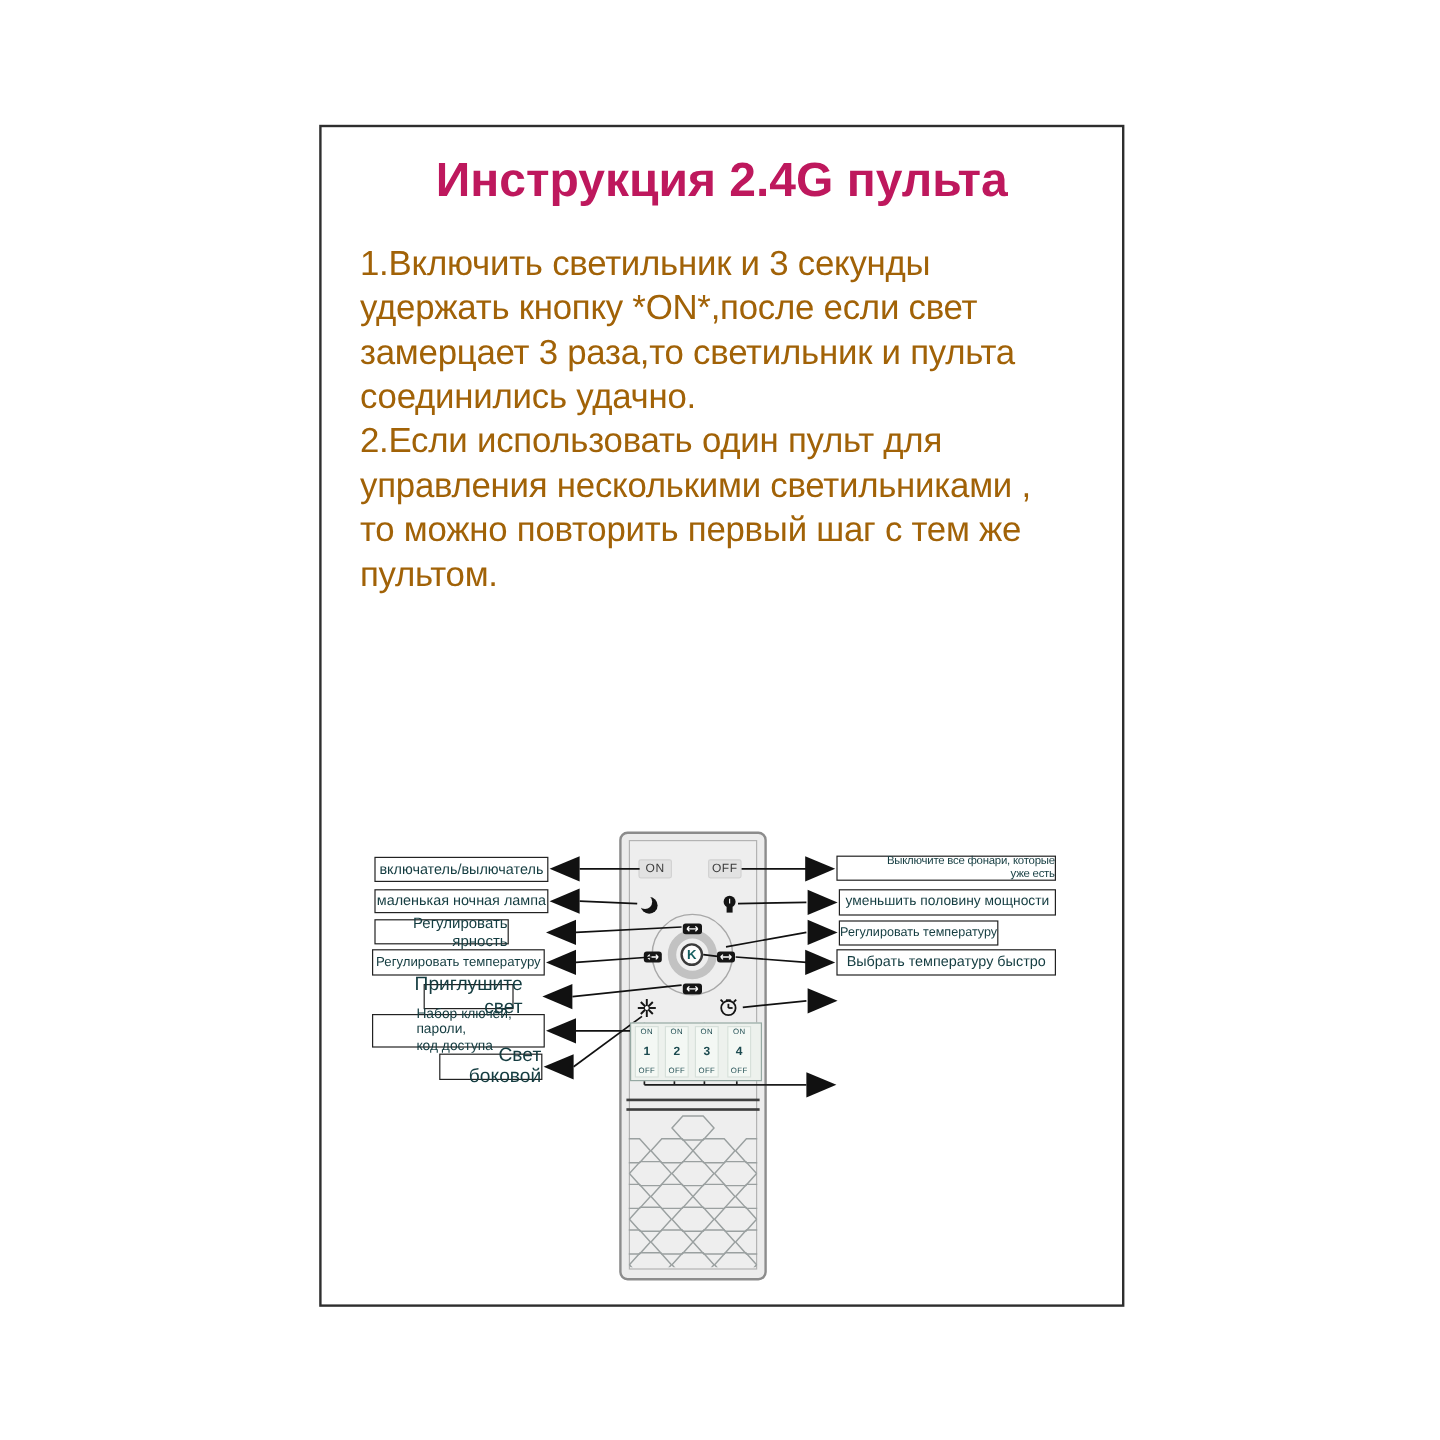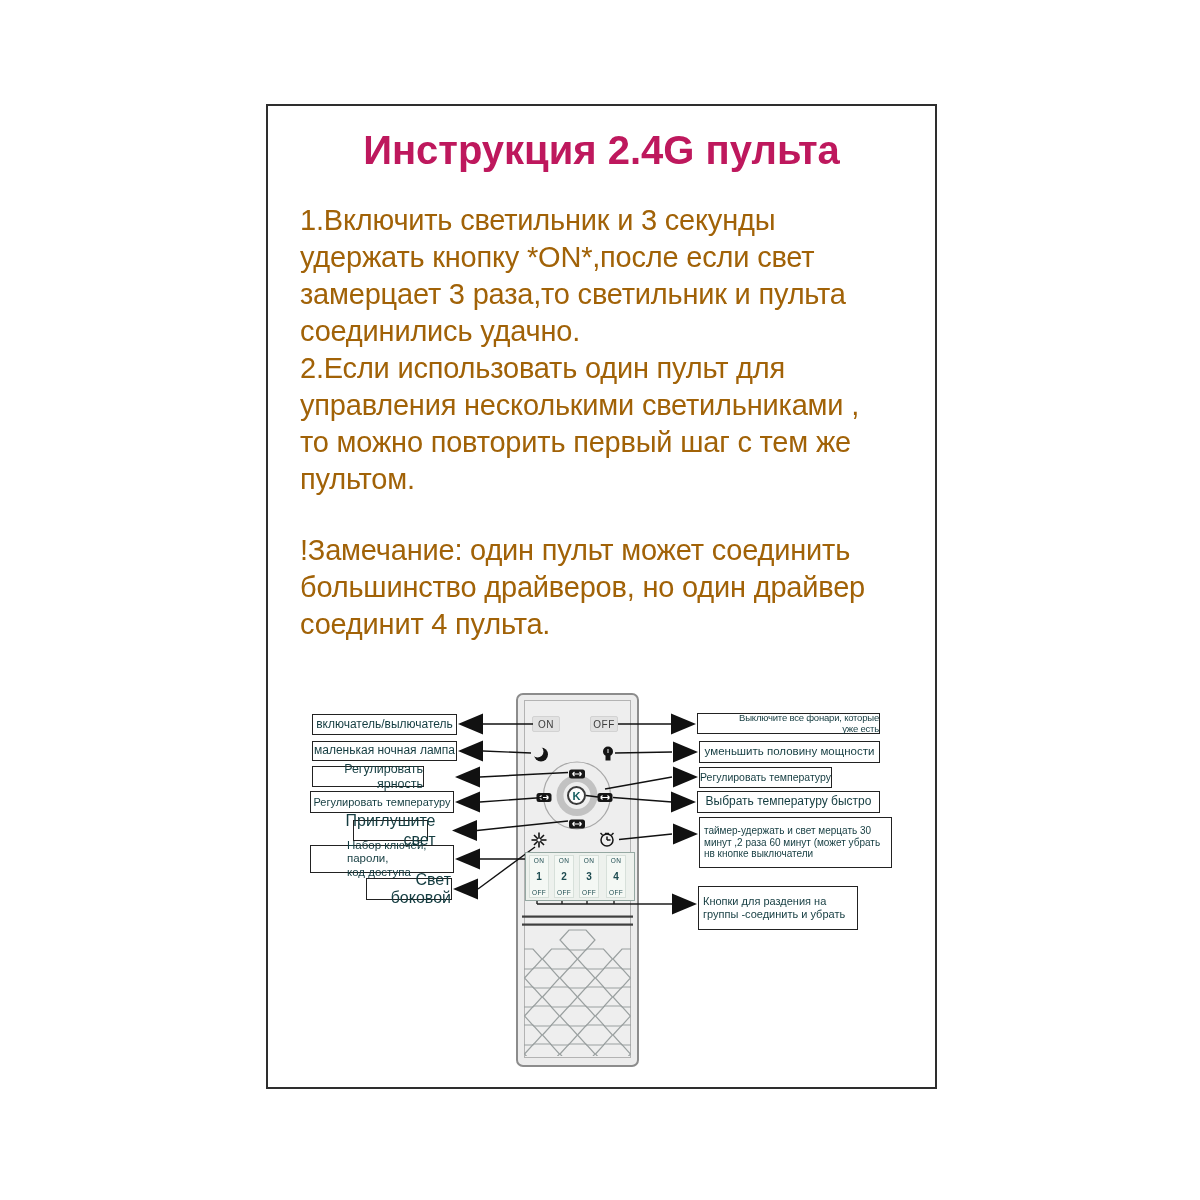--- a/index.html
+++ b/index.html
@@ -69,23 +69,20 @@
 
   <div class="title">Инструкция 2.4G пульта</div>
   <div class="bodytext p1">1.Включить светильник и 3 секунды
 удержать кнопку *ON*,после если свет
 замерцает 3 раза,то светильник и пульта
 соединились удачно.
 2.Если использовать один пульт для
 управления несколькими светильниками ,
 то можно повторить первый шаг с тем же
 пультом.</div>
-  <div class="bodytext p2">!Замечание: один пульт может соединить
-большинство драйверов, но один драйвер
-соединит 4 пульта.</div>
 
   <div class="remote-outer"></div>
   <div class="remote-inner"></div>
 
   <div class="rbtn" style="left:264px;top:610px;">ON</div>
   <div class="rbtn" style="left:322px;top:610px;">OFF</div>
 
   <svg class="svglayer" width="671" height="985" viewBox="0 0 671 985">
     <defs>
       <polygon id="hx" points="-17.5,0 -8.5,-10 8.5,-10 17.5,0 8.5,10 -8.5,10"></polygon>
@@ -253,19 +250,14 @@
   <div class="co" style="left:42px;top:685px;width:144px;height:22px;font-size:11px;">Регулировать температуру</div>
   <div class="co" style="left:85px;top:714px;width:75px;height:21px;font-size:16px;">Приглушите свет</div>
   <div class="co pre" style="left:42px;top:739px;width:144px;height:28px;font-size:11.5px;padding-left:36px;">Набор ключей, пароли,
 код доступа</div>
   <div class="co" style="left:98px;top:772px;width:86px;height:22px;font-size:16px;">Свет боковой</div>
 
   <div class="co" style="left:429px;top:607px;width:183px;height:21px;font-size:9.5px;letter-spacing:-0.2px;padding-left:26px;">Выключите все фонари, которые уже есть</div>
   <div class="co" style="left:431px;top:635px;width:181px;height:22px;font-size:11.5px;">уменьшить половину мощности</div>
   <div class="co" style="left:431px;top:661px;width:133px;height:21px;font-size:10.5px;">Регулировать температуру</div>
   <div class="co" style="left:429px;top:685px;width:183px;height:22px;font-size:12px;">Выбрать температуру быстро</div>
-  <div class="co pre" style="left:431px;top:711px;width:193px;height:51px;font-size:10px;">таймер-удержать и свет мерцать 30
-минут ,2 раза 60 минут (может убрать
-нв кнопке выключатели</div>
-  <div class="co pre" style="left:430px;top:780px;width:160px;height:44px;font-size:11px;">Кнопки для раздения на
-группы -соединить и убрать</div>
 
 </div>
 
 </body></html>

